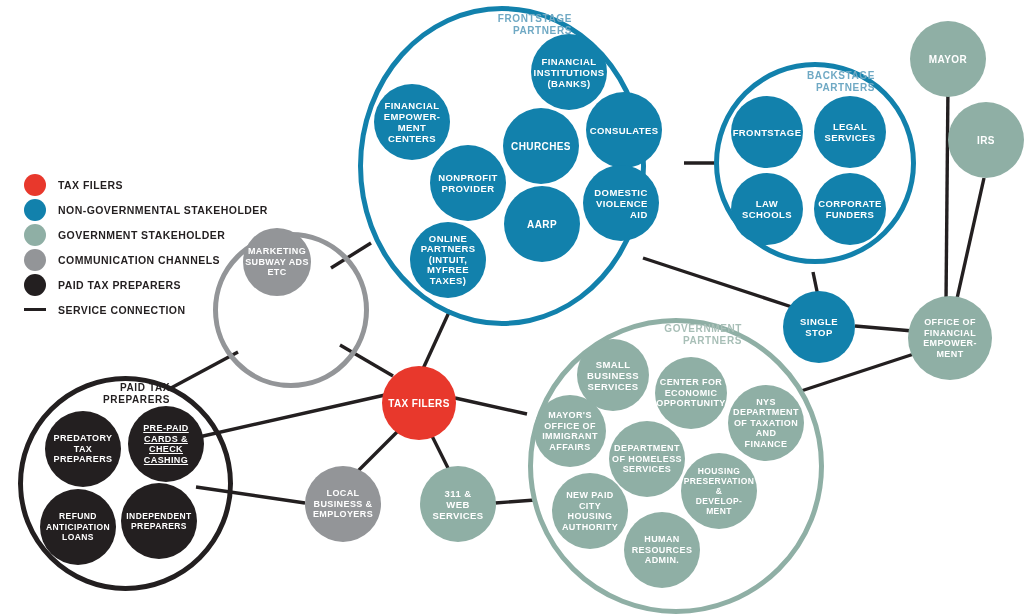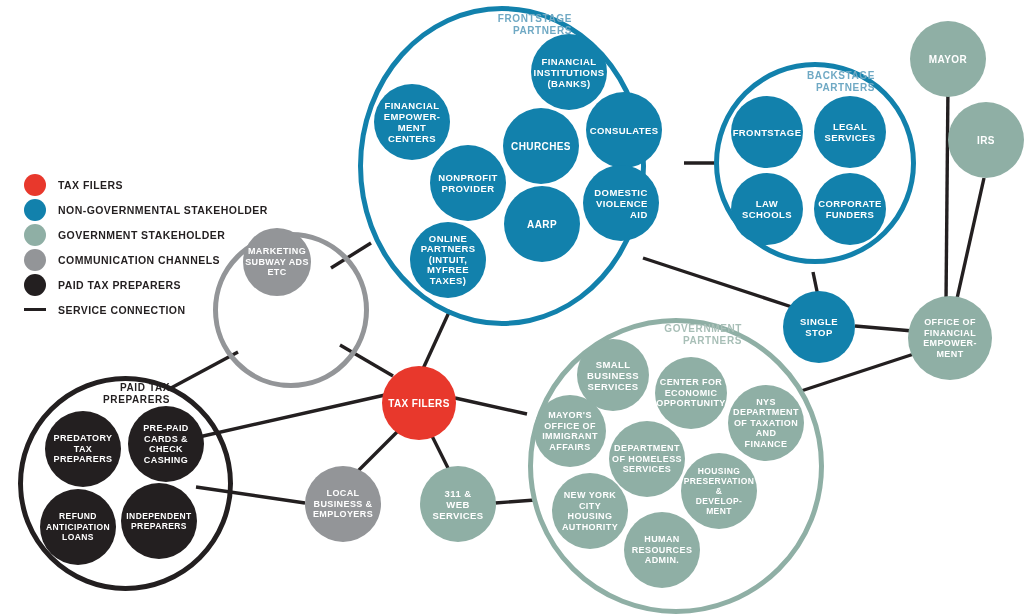--- a/index.html
+++ b/index.html
@@ -200,41 +200,41 @@
 IMMIGRANT
 AFFAIRS</div>
   <div class="node n-green" style="left:609px; top:421px; width:76px; height:76px; font-size:9px; line-height:10.5px;">DEPARTMENT
 OF HOMELESS
 SERVICES</div>
   <div class="node n-green" style="left:681px; top:453px; width:76px; height:76px; font-size:8.5px; line-height:10px;">HOUSING
 PRESERVATION
 &amp;
 DEVELOP-
 MENT</div>
-  <div class="node n-green" style="left:552px; top:473px; width:76px; height:76px; font-size:9px; line-height:10.5px;">NEW YORK
+  <div class="node n-green" style="left:552px; top:473px; width:76px; height:76px; font-size:9px; line-height:10.5px;">NEW PAID
 CITY
 HOUSING
 AUTHORITY</div>
   <div class="node n-green" style="left:624px; top:512px; width:76px; height:76px; font-size:9px; line-height:10.5px;">HUMAN
 RESOURCES
 ADMIN.</div>
 
   <div class="grp-ring ring-gray" style="left:213px; top:232px; width:156px; height:156px;"></div>
   <div class="node n-gray" style="left:243px; top:228px; width:68px; height:68px; font-size:9px; line-height:10.5px;">MARKETING
 SUBWAY ADS
 ETC</div>
 
   <div class="grp-ring ring-black" style="left:18px; top:376px; width:215px; height:215px;"></div>
   <div class="ring-title rt-black" style="left:60px; top:382px; width:110px;">PAID TAX
 PREPARERS</div>
 
   <div class="node n-black" style="left:45px; top:411px; width:76px; height:76px; font-size:9px; line-height:10.5px;">PREDATORY
 TAX
 PREPARERS</div>
-  <div class="node n-black" style="left:128px; top:406px; width:76px; height:76px; font-size:9px; line-height:10.5px;">PRE-PAID
+  <div class="node n-black" style="left:128px; top:406px; width:76px; height:76px; font-size:9px; line-height:10.5px;text-decoration:underline;">PRE-PAID
 CARDS &amp;
 CHECK
 CASHING</div>
   <div class="node n-black" style="left:40px; top:489px; width:76px; height:76px; font-size:8.5px; line-height:10.5px;">REFUND
 ANTICIPATION
 LOANS</div>
   <div class="node n-black" style="left:121px; top:483px; width:76px; height:76px; font-size:8.5px; line-height:10.5px;">INDEPENDENT
 PREPARERS</div>
 
   <div class="node n-red" style="left:382px; top:366px; width:74px; height:74px; font-size:10px; line-height:11px;">TAX FILERS</div>

